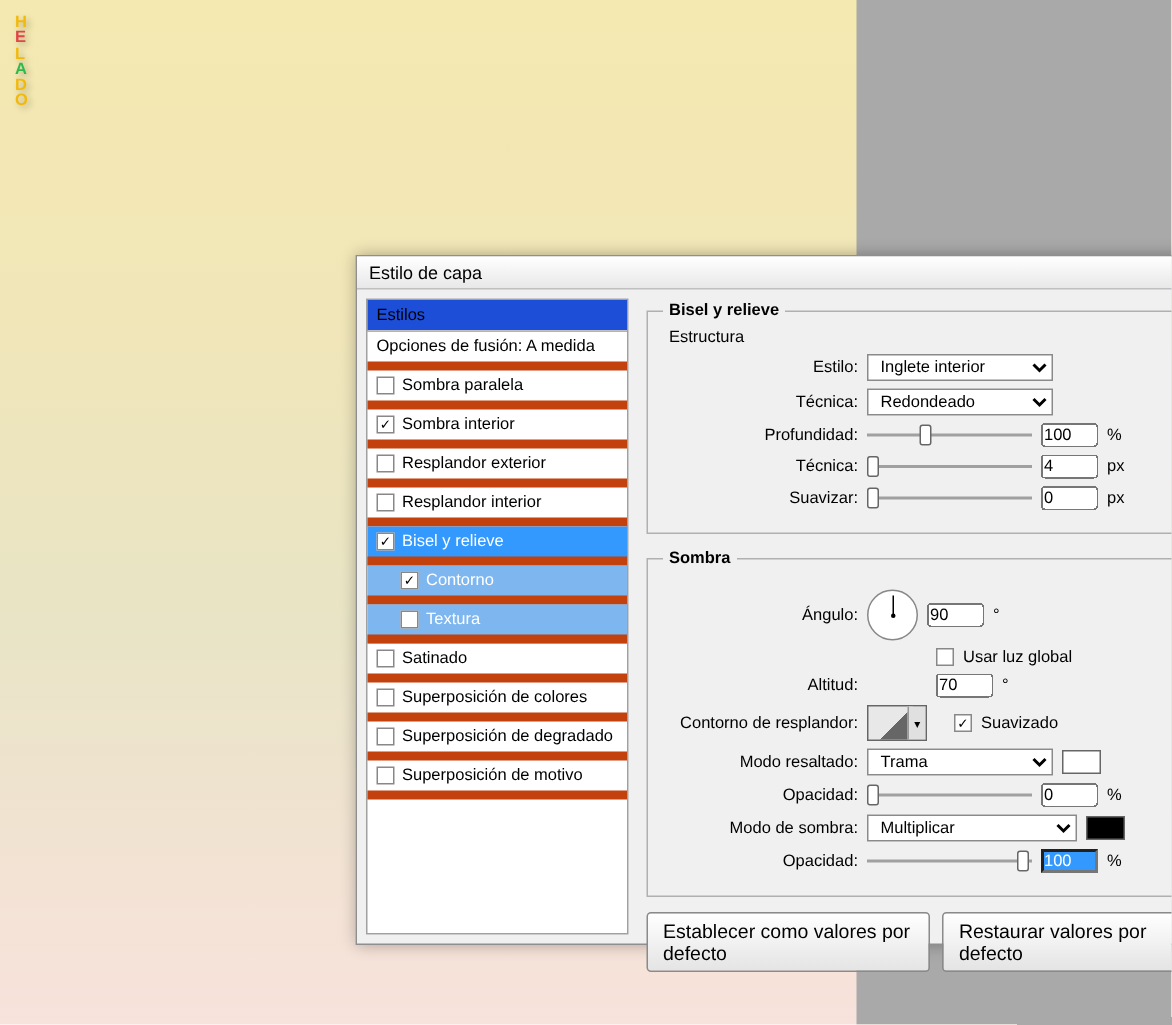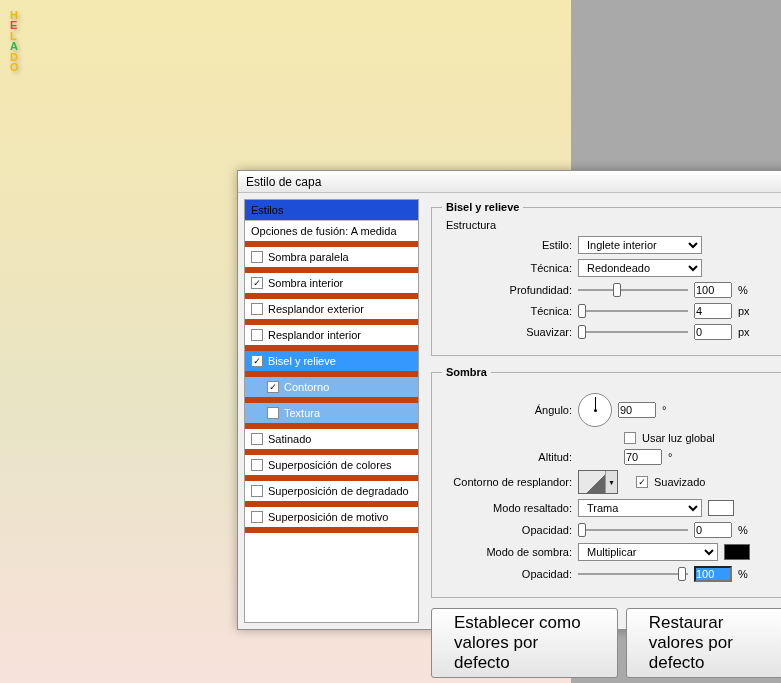--- a/index.html
+++ b/index.html
@@ -35,21 +35,21 @@
 .radio{width:12px;height:12px;border:1px solid #666;border-radius:50%;display:inline-flex;align-items:center;justify-content:center}
 .radio.on::after{content:"";width:6px;height:6px;background:#3a78c8;border-radius:50%}
 .unit{width:18px}
 .angle-widget{width:34px;height:34px;border:1px solid #888;border-radius:50%;background:#fff;position:relative}
 .angle-widget .nd{position:absolute;width:1px;height:14px;background:#000;left:50%;top:3px;transform-origin:bottom center}
 .angle-widget .dot{position:absolute;width:3px;height:3px;background:#000;border-radius:50%;left:calc(50% - 1.5px);top:calc(50% - 1.5px)}
 .contour{width:40px;height:24px;border:1px solid #666;background:linear-gradient(135deg,#e8e8e8 49%,#666 50%);display:inline-flex;align-items:center}
 .carrow{width:12px;background:#e0e0e0;border-left:1px solid #999;height:100%;display:flex;align-items:center;justify-content:center;margin-left:auto;font-size:8px}
 .swatch{width:26px;height:16px;border:1px solid #666}
 .btns{display:flex;gap:8px;margin-top:4px}
-.btn{border:1px solid #8a8a8a;background:linear-gradient(#fff,#e4e4e4);padding:4px 22px;border-radius:3px;cursor:pointer;font-size:17px}
+.btn{border:1px solid #8a8a8a;background:linear-gradient(#fff,#e4e4e4);padding:4px 10px;border-radius:3px;cursor:pointer;font-size:13px}
 </style>
 </head>
 <body>
 
 <div class="right-edge"></div>
 
 <div class="canvas-h" id="letters">
     <span style="color: rgb(242, 185, 13);">H</span>
     <span style="color: rgb(224, 70, 70);">E</span>
     <span style="color: rgb(242, 185, 13);">L</span>

